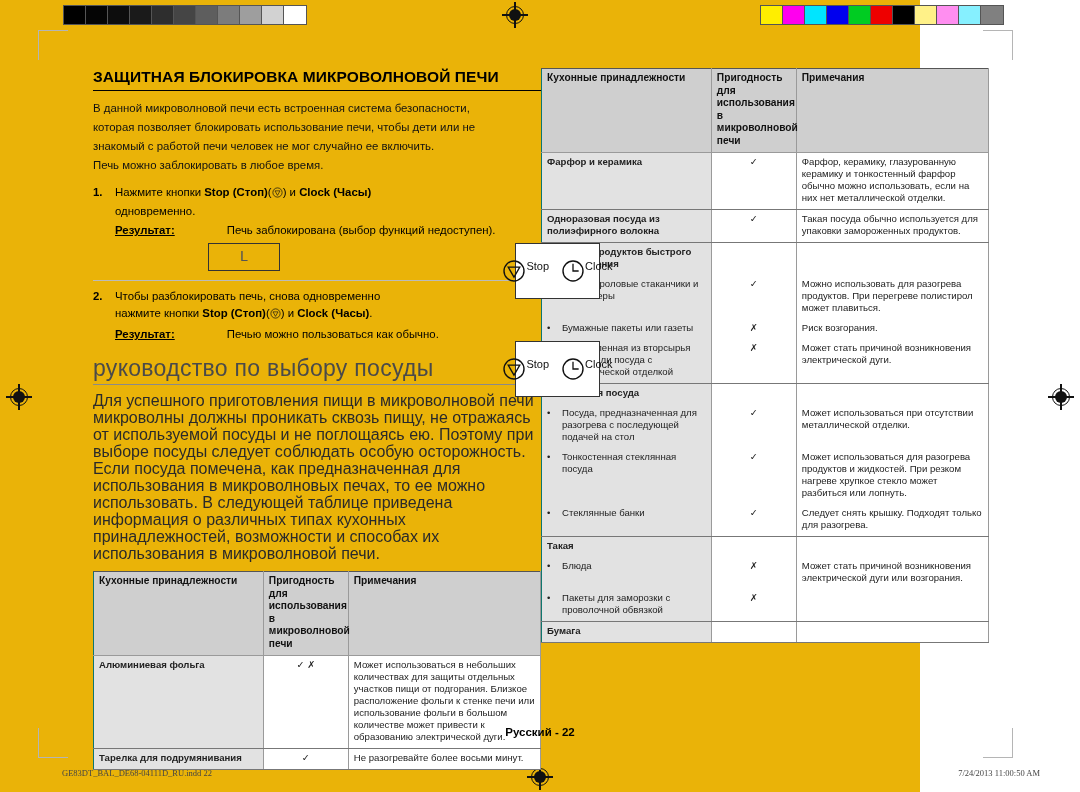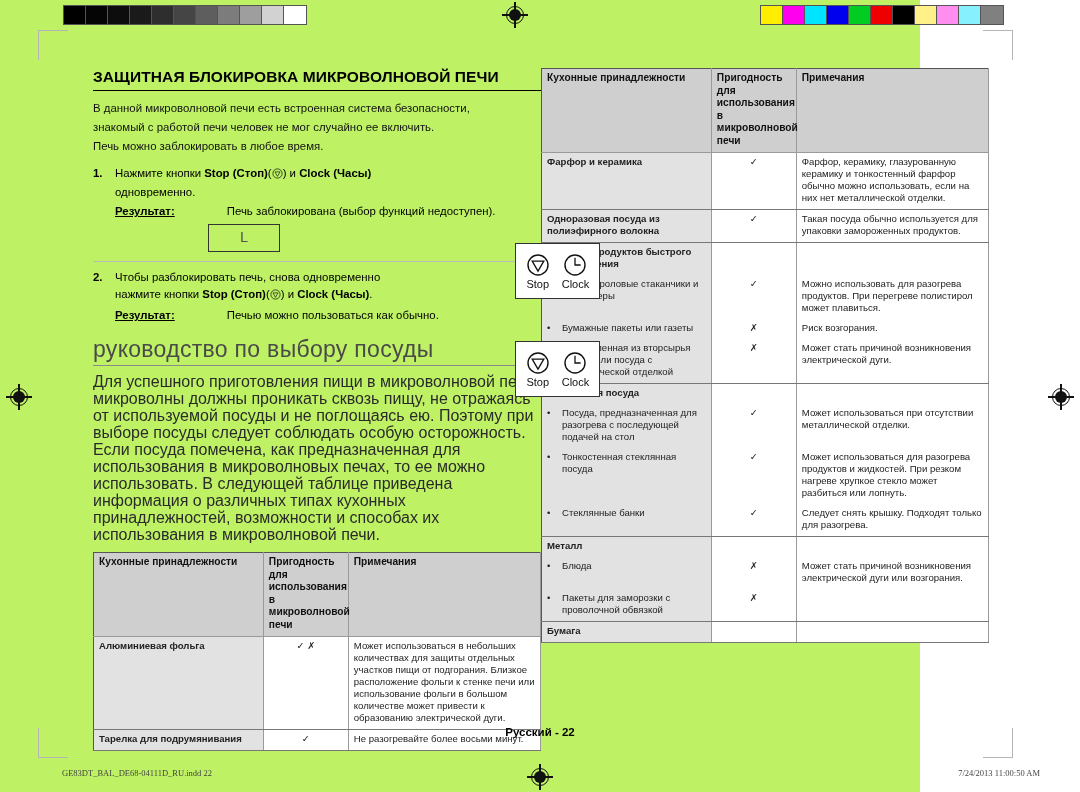--- a/index.html
+++ b/index.html
@@ -2,21 +2,21 @@
 <html><head>
 <meta charset="utf-8">
 <style>
   * { box-sizing: border-box; margin: 0; padding: 0; }
   html, body {
     width: 1080px; height: 792px;
     background: #ffffff;
     font-family: "Liberation Sans", sans-serif;
     overflow: hidden;
   }
-  #page { position: relative; width: 920px; height: 792px; background:#bef264; }
+  #page { position: relative; width: 920px; height: 792px; background:#eab308; }
 
   
   .greybar { position:absolute; left:63px; top:5px; display:flex; border:1px solid #555; }
   .greybar span { width:22px; height:18px; display:block; border-right:1px solid #555; }
   .greybar span:last-child { border-right:none; }
 
   .colorbar { position:absolute; left:760px; top:5px; display:flex; border:1px solid #555; }
   .colorbar span { width:22px; height:18px; display:block; border-right:1px solid #555; }
   .colorbar span:last-child { border-right:none; }
 
@@ -56,21 +56,21 @@
   .result-label { font-weight:bold; text-decoration:underline; flex:none; margin-right:9px; }
   .result-text { flex:1;padding-left:43px; }
 
   .hr-thin { border:none; border-top:1px solid #bbb; margin:9px 0 7px 0; }
 
   
   .keybox {
     position:absolute; border:1.2px solid #333; background:#fff;
     display:flex; align-items:center; justify-content:center; gap:12px;
   }
-  .key { display:flex; flex-direction:column; align-items:center; }
+  .key { display:flex; flex-direction:row; }
   .key svg { display:block; }
   .key-label { font-size:11px; margin-top:1px; color:#111; }
 
   .display-box {
     border:1.6px solid #333; width:72px; height:28px; margin:4px 0 0 93px;
     display:flex; align-items:center; justify-content:center;
     font-size:15px; color:#555; font-family:"Liberation Mono", monospace;
   }
 
   h2.guide-title {
@@ -190,20 +190,21 @@
   <div class="frame-line" style="left:1012px; top:728px; width:1px; height:30px;"></div>
   <div class="frame-line" style="left:983px; top:757px; width:30px; height:1px;"></div>
 
   <div class="content">
 
     <div class="col-left">
 
       <h1 class="sec-title">ЗАЩИТНАЯ БЛОКИРОВКА МИКРОВОЛНОВОЙ ПЕЧИ</h1>
 
       <p class="body">В данной микроволновой печи есть встроенная система безопасности,</p>
+      <p class="body">которая позволяет блокировать использование печи, чтобы дети или не</p>
       <p class="body">знакомый с работой печи человек не мог случайно ее включить.</p>
       <p class="body">Печь можно заблокировать в любое время.</p>
 
       <div class="steps">
 
         <div class="step">
           <div class="step-num">1.</div>
           <div class="step-body">
             <div>
               <span>Нажмите кнопки </span><b>Stop (Стоп)</b><span>(</span><span style="display:inline-block;vertical-align:-2px;">
@@ -364,21 +365,21 @@
               <td class="c-name sub" style="border-bottom: 1.2px solid rgb(119, 119, 119);">
                 <div class="bullet-line">
                   <span class="bt">•</span>
                   <span>Стеклянные банки</span>
                 </div>
               </td>
               <td class="c-fit" style="border-bottom: 1.2px solid rgb(119, 119, 119);">✓</td>
               <td class="c-note" style="border-bottom: 1.2px solid rgb(119, 119, 119);">Следует снять крышку. Подходят только для разогрева.</td>
             </tr>
             <tr>
-              <td class="c-name grp-head nb">Металл</td>
+              <td class="c-name grp-head nb">Такая</td>
               <td class="c-fit nb"></td>
               <td class="c-note nb"></td>
             </tr>
             <tr>
               <td class="c-name sub nb">
                 <div class="bullet-line">
                   <span class="bt">•</span>
                   <span>Блюда</span>
                 </div>
               </td>

